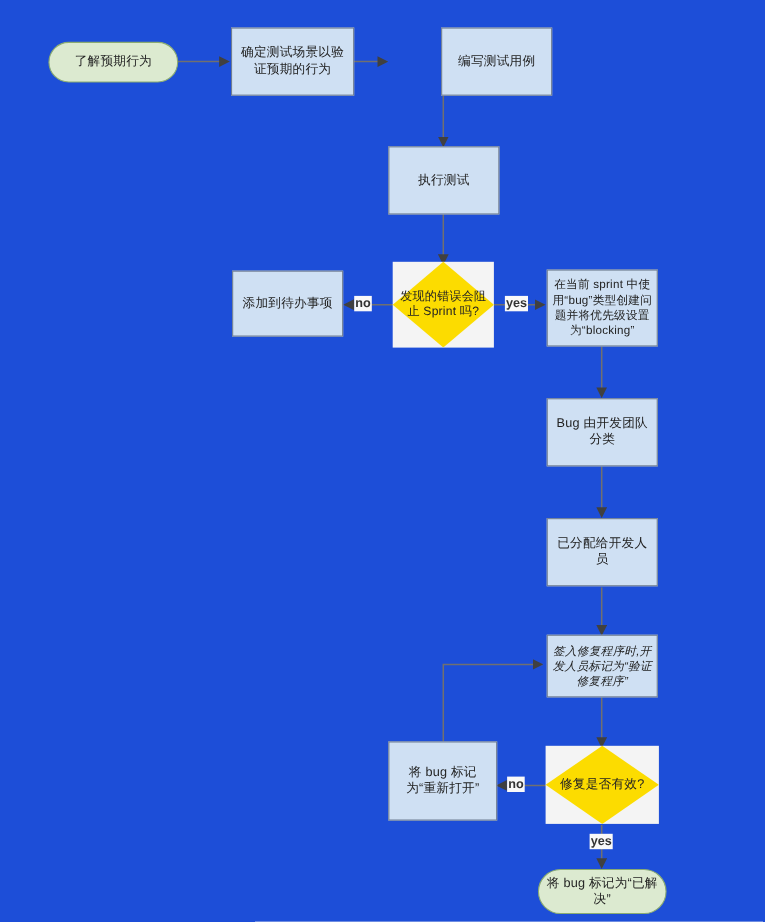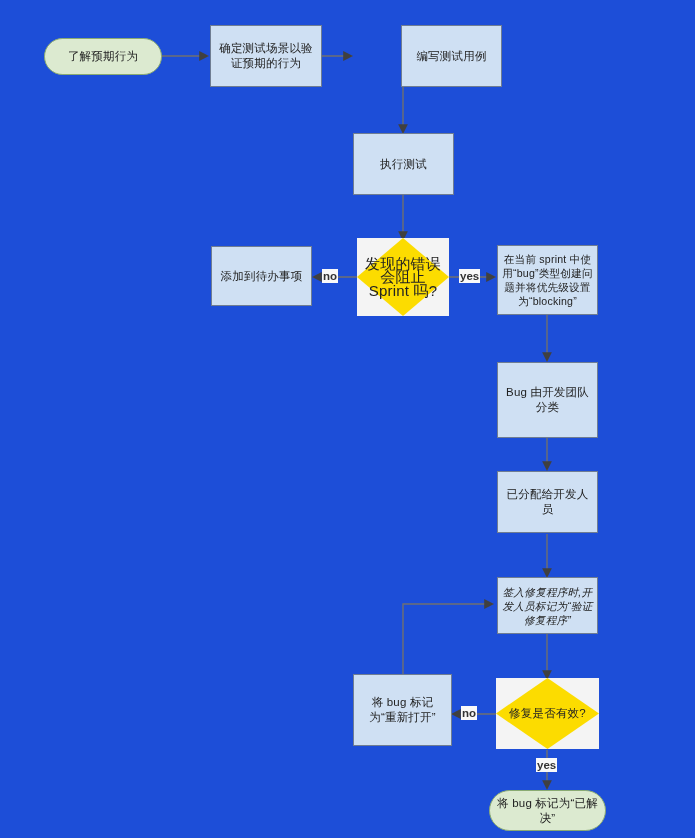--- a/index.html
+++ b/index.html
@@ -133,32 +133,32 @@
   <div class="node process" style="left:353px; top:25px; width:101px; height:62px;margin-left:48px;">
     <span class="label">编写测试用例</span>
   </div>
 
   <div class="node process" style="left:353px; top:133px; width:101px; height:62px;font-family:Liberation Mono, monospace;">
     <span class="label">执行测试</span>
   </div>
 
   <div class="node decision" style="left:357px; top:238px; width:92px; height:78px;">
     <span class="dshape"></span>
-    <span class="label" style="font-size:15px; line-height:13.5px;">发现的错误会阻止 Sprint 吗?</span>
+    <span class="label" style="font-size:11px; line-height:13.5px;">发现的错误会阻止 Sprint 吗?</span>
   </div>
 
   <div class="node process" style="left:211px; top:246px; width:101px; height:60px;">
     <span class="label">添加到待办事项</span>
   </div>
 
   <div class="node process" style="left:497px; top:245px; width:101px; height:70px;">
     <span class="label" style="font-size:10.6px; line-height:14px;">在当前 sprint 中使用“bug”类型创建问题并将优先级设置为“blocking”</span>
   </div>
 
-  <div class="node process" style="left:497px; top:362px; width:101px; height:76px;">
+  <div class="node process" style="left:497px; top:362px; width:101px; height:62px;">
     <span class="label">Bug 由开发团队分类</span>
   </div>
 
   <div class="node process" style="left:497px; top:471px; width:101px; height:62px;justify-content:center;">
     <span class="label">已分配给开发人员</span>
   </div>
 
   <div class="node process" style="left:497px; top:577px; width:101px; height:57px;font-style:italic;">
     <span class="label" style="font-size:10.6px; line-height:14px;">签入修复程序时,开发人员标记为“验证修复程序”</span>
   </div>

